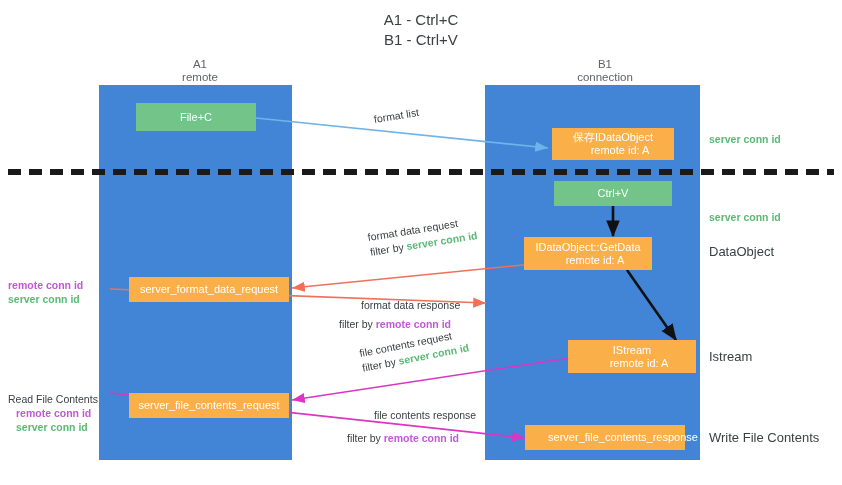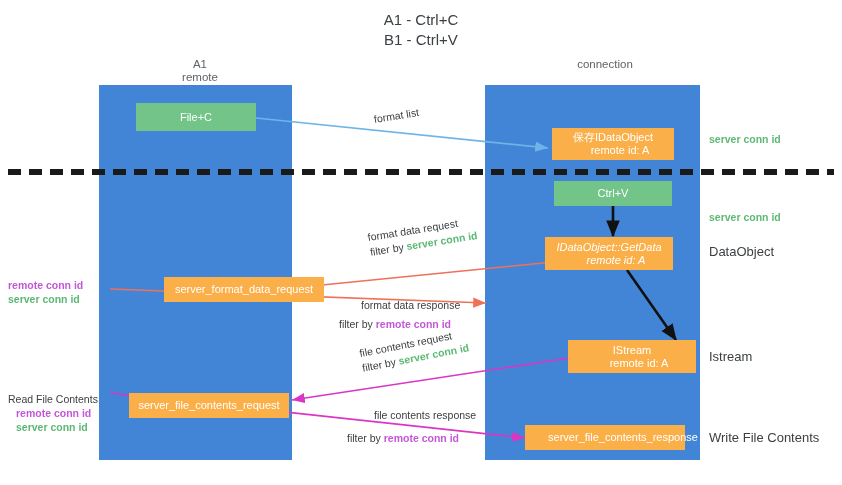--- a/index.html
+++ b/index.html
@@ -118,20 +118,21 @@
   <div class="title">
     <div>A1 - Ctrl+C</div>
     <div>B1 - Ctrl+V</div>
   </div>
 
   <div class="lane-head" style="left:140px; top:58px; width:120px;">
     <div>A1</div>
     <div>remote</div>
   </div>
   <div class="lane-head" style="left:540px; top:58px; width:130px;">
+    <div>B1</div>
     <div>connection</div>
   </div>
 
   <div class="lane" style="left:99px; top:85px; width:193px; height:375px;"></div>
   <div class="lane" style="left:485px; top:85px; width:215px; height:375px;"></div>
 
   <svg class="overlay" viewBox="0 0 842 485">
     <defs>
       <marker id="ah-blue" markerWidth="9" markerHeight="9" refX="8" refY="3.2" orient="auto" markerUnits="strokeWidth">
         <path d="M0,0 L8,3.2 L0,6.4 z" fill="#6fb4e8"></path>
@@ -168,31 +169,31 @@
 
   <div class="node orange" style="left:552px; top:128px; width:122px; height:32px;">
     <span>保存IDataObject</span>
     <span class="l2">remote id: A</span>
   </div>
 
   <div class="node green" style="left:554px; top:181px; width:118px; height:25px;">
     <span>Ctrl+V</span>
   </div>
 
-  <div class="node orange" style="left:545px; top:237px; width:128px; height:33px;font-style:italic;">
+  <div class="node orange" style="left:524px; top:237px; width:128px; height:33px;">
     <span>IDataObject::GetData</span>
     <span class="l2">remote id: A</span>
   </div>
 
   <div class="node orange" style="left:568px; top:340px; width:128px; height:33px;">
     <span>IStream</span>
     <span class="l2">remote id: A</span>
   </div>
 
-  <div class="node orange" style="left:129px; top:277px; width:160px; height:25px;margin-left:35px;">
+  <div class="node orange" style="left:129px; top:277px; width:160px; height:25px;">
     <span>server_format_data_request</span>
   </div>
 
 
   <div class="node orange" style="left:129px; top:393px; width:160px; height:25px;">
     <span>server_file_contents_request</span>
   </div>
 
   <div class="node orange" style="left:525px; top:425px; width:160px; height:25px;padding-left:36px;">
     <span>server_file_contents_response</span>

